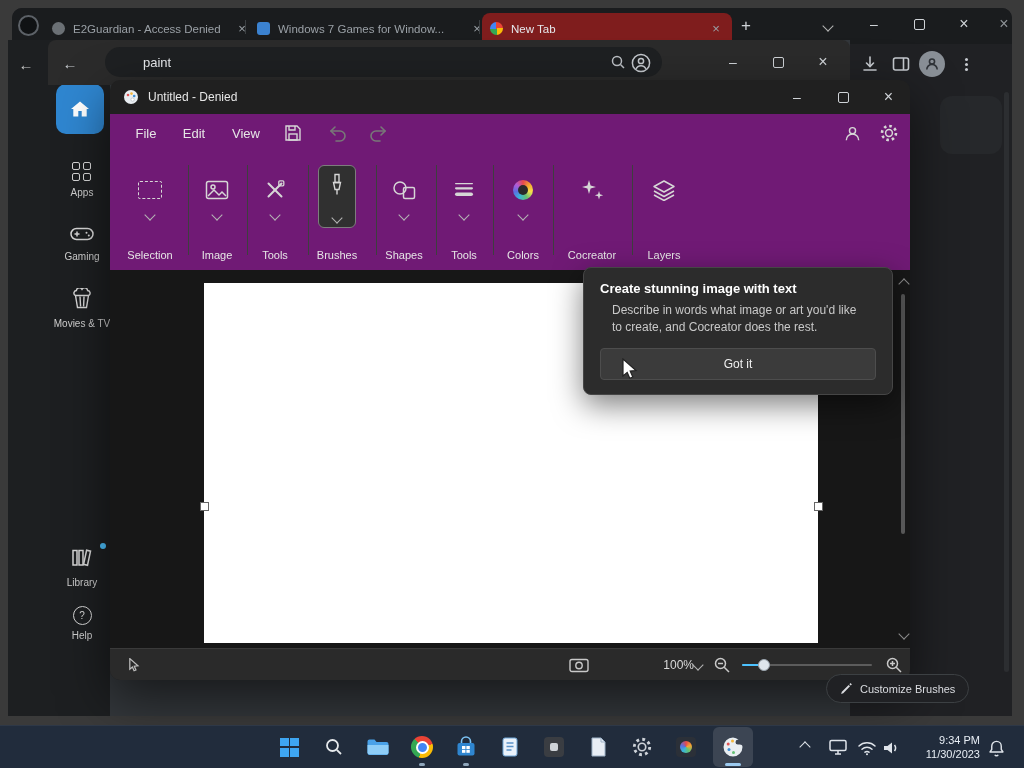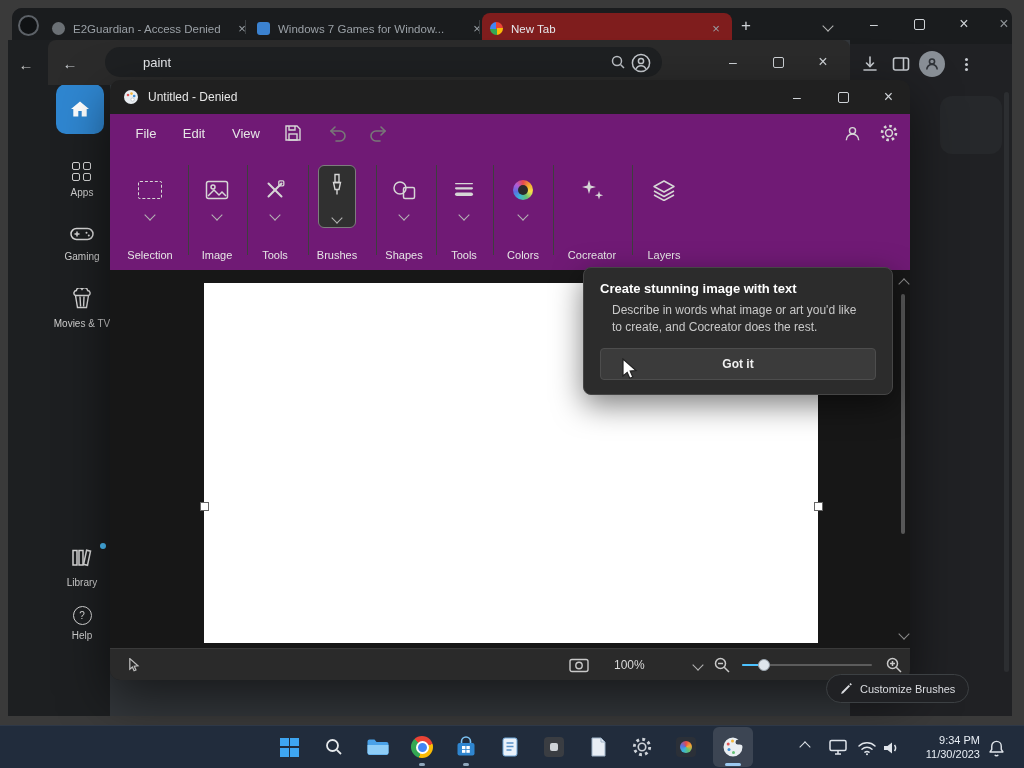--- a/index.html
+++ b/index.html
@@ -53,21 +53,21 @@
   .selwrap{margin-top:13px;display:flex;flex-direction:column;align-items:center;gap:6px;
            border:1px solid #7d7d7d;border-radius:6px;padding:7px 10px 5px;background:#303030;}
   .canvasarea{left:0;top:190px;width:800px;height:378px;background:#171717;}
   .handle{width:7px;height:7px;background:#fff;border:1px solid #666;}
   .tooltip{left:473px;top:187px;width:310px;background:#2c2c2c;border:1px solid #464646;
            border-radius:8px;padding:13px 16px 14px;box-shadow:0 10px 30px rgba(0,0,0,.5);
            z-index:6;box-sizing:border-box;}
   .tooltip h4{margin:0;font-size:13px;color:#fff;font-weight:bold;}
   .tooltip p{margin:6px 12px 0;font-size:12px;color:#c9c9c9;line-height:1.4;}
   .gotit{margin-top:12px;height:30px;background:#3b3b3b;border:1px solid #4d4d4d;border-radius:4px;
-         display:flex;align-items:center;justify-content:center;font-size:12px;color:#f0f0f0;font-weight:bold;}
+         display:flex;align-items:center;justify-content:center;font-size:12px;color:#f0f0f0;}
   .statusbar{left:0;top:568px;width:800px;height:32px;background:#2a2a2a;border-top:1px solid #3a3a3a;}
   .sbtxt{font-size:12px;color:#d9d9d9;}
   .scrollbar{left:787px;top:194px;width:13px;height:372px;}
   
   .taskbar{left:0;top:725px;width:1024px;height:43px;background:#212c3c;
            border-top:1px solid rgba(255,255,255,.06);}
   .tbtn{width:40px;height:40px;top:1px;border-radius:6px;display:flex;align-items:center;
         justify-content:center;position:absolute;}
   .tbtn.active{background:rgba(255,255,255,.12);}
   .indic{position:absolute;bottom:1px;left:50%;transform:translateX(-50%);height:3px;border-radius:2px;}
@@ -419,21 +419,21 @@
         <svg width="11" height="15" viewBox="0 0 17 24">
             <path d="M1 1v17l4.2-3.6 2.6 5.9 3-1.3-2.6-5.9 5.8-.6z" fill="none" stroke="#bdbdbd" stroke-width="2"></path>
           </svg>
       </div>
       <div class="abs iconbtn" style="left:458px;top:7px;width:22px;height:18px;">
         <svg width="20" height="16" viewBox="0 0 20 16" fill="none" stroke="#c9c9c9" stroke-width="1.4">
             <rect x="1" y="2.5" width="18" height="12" rx="2"></rect>
             <circle cx="10" cy="8.5" r="3.2"></circle>
           </svg>
       </div>
-      <div class="abs flex" style="left:498px;top:5px;width:88px;height:22px;justify-content:space-between;padding:0 6px;border-radius:4px;">
+      <div class="abs flex" style="left:498px;top:5px;width:88px;height:22px;justify-content:flex-end;padding:0 6px;border-radius:4px;">
         <span class="sbtxt">100%</span>
         <i class="chev"></i>
       </div>
       <div class="abs iconbtn" style="left:602px;top:7px;width:20px;height:18px;">
         <svg width="18" height="18" viewBox="0 0 18 18" fill="none" stroke="#c9c9c9" stroke-width="1.5">
             <circle cx="7.5" cy="7.5" r="5"></circle>
             <path d="M11.2 11.2 16 16"></path>
             <path d="M5 7.5h5"></path>
           </svg>
       </div>

